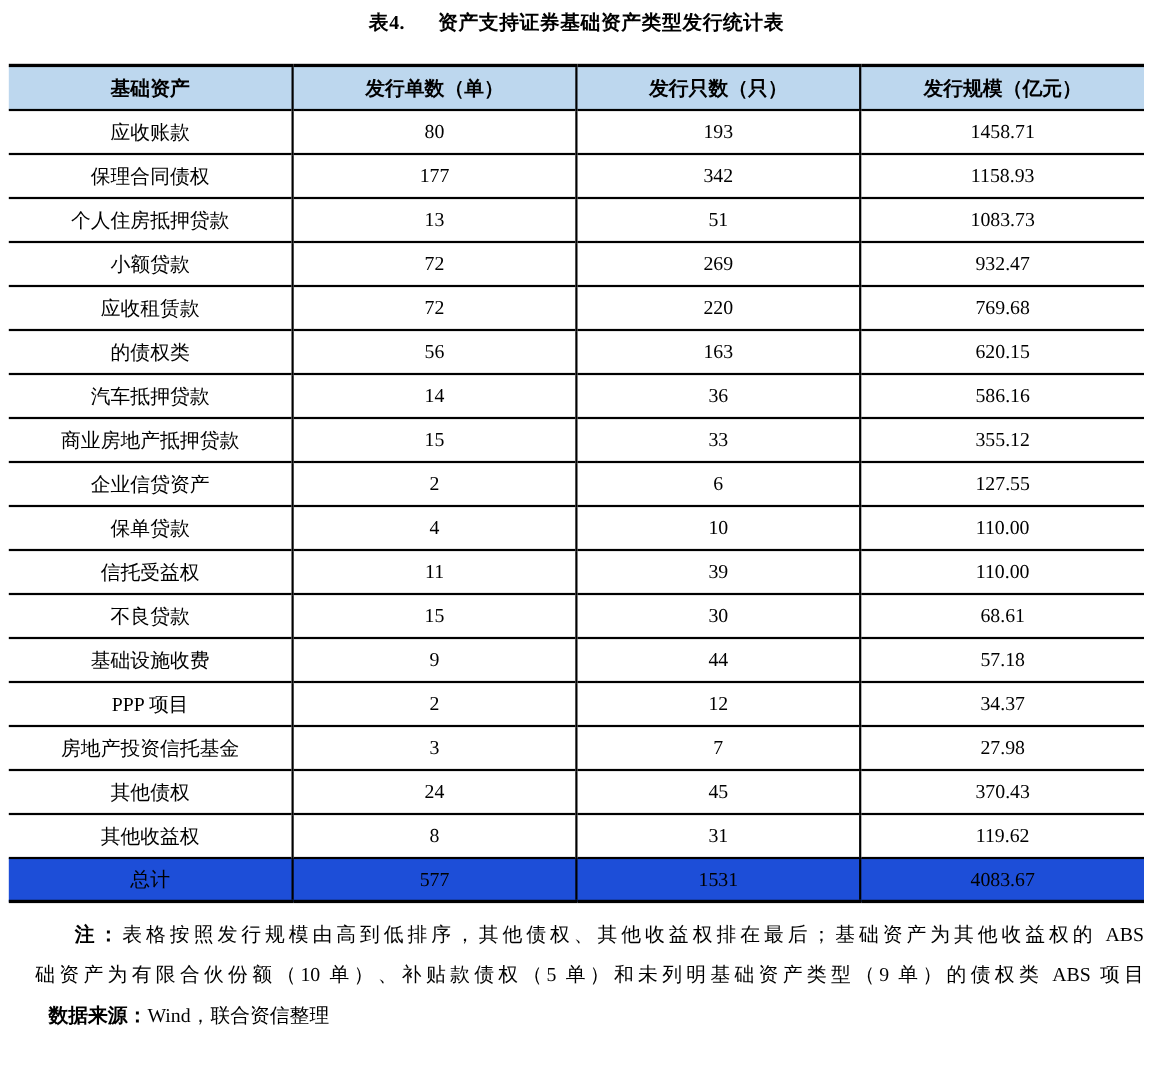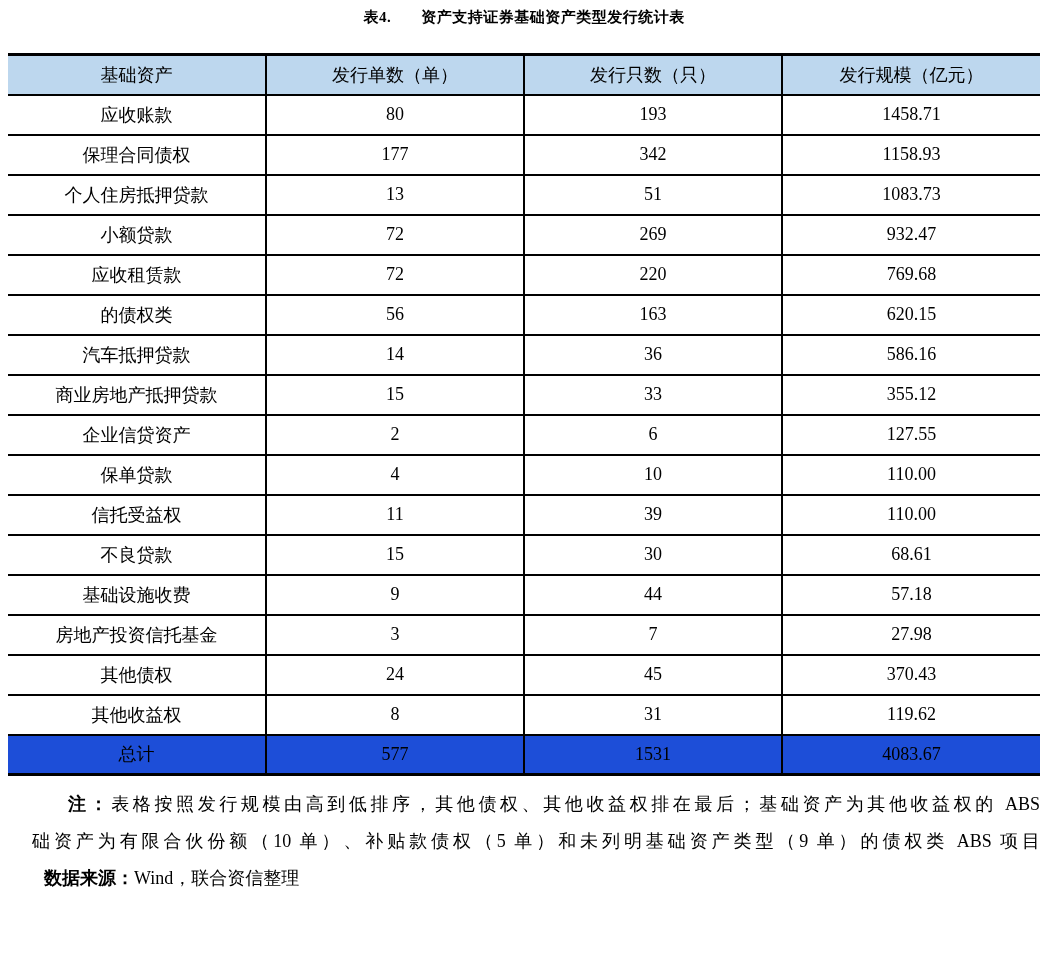--- a/index.html
+++ b/index.html
@@ -7,21 +7,21 @@
     width: 1048px; height: 974px;
     font-family: "Liberation Serif", "DejaVu Serif", serif;
     color: #000;
     overflow: hidden;
   }
   .page { box-sizing: border-box; width: 1048px; padding: 6px 8px 0 8px; }
 
   .title-row {
     text-align: center;
     font-weight: bold;
-    font-size: 15px;
+    font-size: 18px;
     margin: 2px 0 16px 0;
     letter-spacing: 0.5px;
   }
   .title-gap { display: inline-block; width: 30px; }
 
   table.abs-table {
     width: 1032px;
     border-collapse: collapse;
     table-layout: fixed;
     margin-top: 26px;
@@ -34,20 +34,21 @@
     vertical-align: middle;
     padding: 0 4px;
     font-size: 18px;
     font-weight: normal;
     border-top: 2px solid #000;
   }
   .abs-table th + th, .abs-table td + td { border-left: 2px solid #000; }
   .abs-table thead th {
     background: #BDD7EE;
     border-top: 3px solid #000;
+    font-weight: bold;
   }
   .abs-table tfoot td {
     background: #1d4ed8;
     border-bottom: 3px solid #000;
   }
 
   .notes {
     width: 1032px;
     margin-top: 10px;
     font-size: 18px;
@@ -158,20 +159,26 @@
           <td>30</td>
           <td>68.61</td>
         </tr>
         <tr>
           <td>基础设施收费</td>
           <td>9</td>
           <td>44</td>
           <td>57.18</td>
         </tr>
         <tr>
+          <td>PPP 项目</td>
+          <td>2</td>
+          <td>12</td>
+          <td>34.37</td>
+        </tr>
+        <tr>
           <td>房地产投资信托基金</td>
           <td>3</td>
           <td>7</td>
           <td>27.98</td>
         </tr>
         <tr>
           <td>其他债权</td>
           <td>24</td>
           <td>45</td>
           <td>370.43</td>

